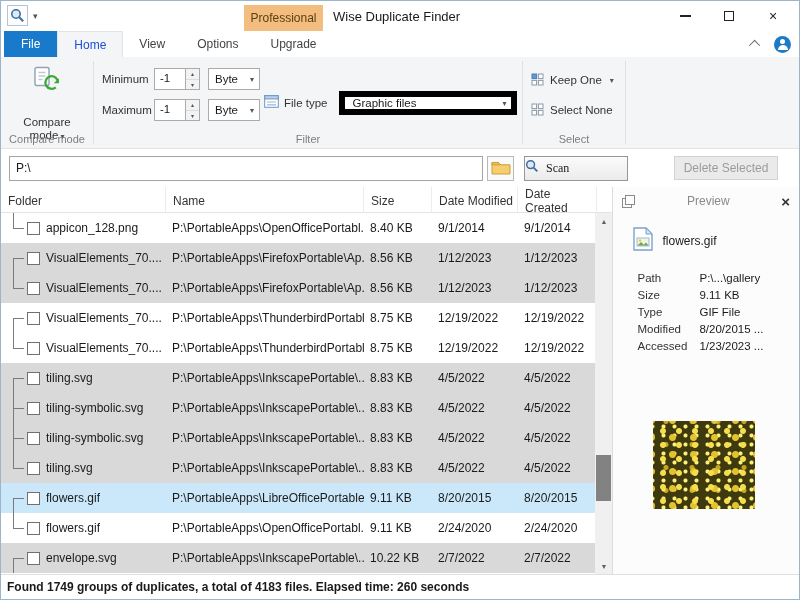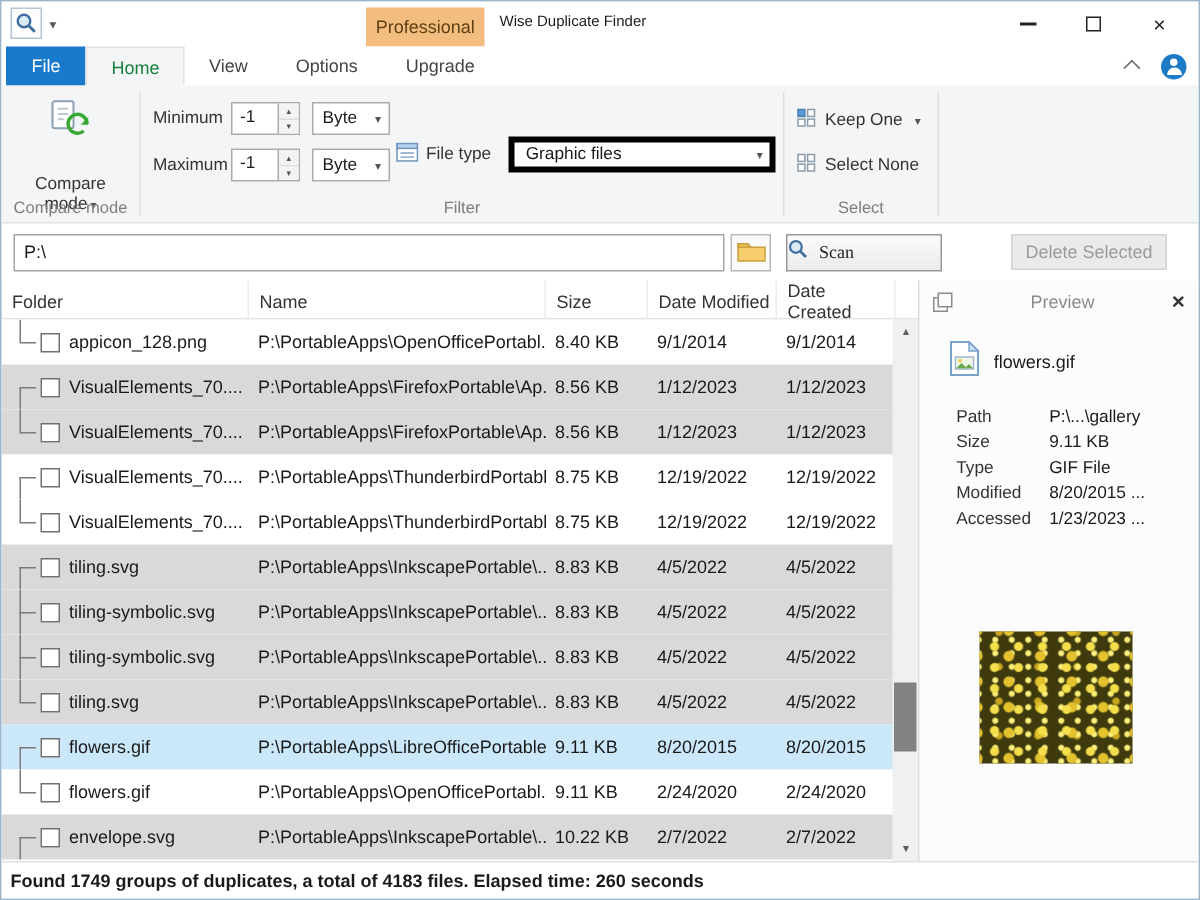--- a/index.html
+++ b/index.html
@@ -6,31 +6,31 @@
   html,body { width:800px; height:600px; }
   body { font-family:"Liberation Sans", sans-serif; font-size:12px; color:#1a1a1a; background:#fff; }
   .window { width:800px; height:600px; border:1px solid #9ab6cc; display:flex; flex-direction:column; overflow:hidden; background:#fff; position:relative; }
 
   
   .titlebar { height:30px; position:relative; background:#fff; flex:none; }
   .qat { position:absolute; left:6px; top:4px; display:flex; align-items:center; gap:5px; }
   .app-icon { width:21px; height:21px; border:1px solid #b5c4d2; display:inline-flex; align-items:center; justify-content:center; background:#fdfdfd; }
   .qat-caret { color:#555; font-size:9px; cursor:default; }
   .pro-badge { position:absolute; left:243px; top:4px; width:79px; height:26px; background:#f2bd7e; color:#5d3f14; font-size:12px; display:flex; align-items:center; justify-content:center; }
-  .title { position:absolute; left:332px; top:8px; font-size:10px; color:#1a1a1a; }
+  .title { position:absolute; left:332px; top:8px; font-size:13px; color:#1a1a1a; }
   .win-controls { position:absolute; right:4px; top:0; height:30px; display:flex; }
   .wc { width:44px; height:30px; display:flex; align-items:center; justify-content:center; color:#222; font-size:14px; }
   .glyph-min { width:11px; height:1.5px; background:#222; display:block; }
   .glyph-max { width:10px; height:10px; border:1.3px solid #222; display:block; }
 
   
   .tabrow { height:26px; display:flex; align-items:stretch; background:#fff; flex:none; position:relative; }
   .tab { padding:0 16px; display:flex; align-items:center; font-size:12px; color:#444; cursor:default; }
   .tab.file-tab { background:#1979ca; color:#fff; padding:0 17px; margin-left:3px; }
-  .tab.active { background:#f4f5f6; border:1px solid #e2e3e4; border-bottom:none; color:#15803d; }
+  .tab.active { background:#f4f5f6; border:1px solid #e2e3e4; border-bottom:none; color:#1d4ed8; }
   .tabrow-right { margin-left:auto; display:flex; align-items:center; padding-right:8px; gap:14px; }
   .chev { width:8px; height:8px; border-left:1.6px solid #666; border-top:1.6px solid #666; transform:rotate(45deg) translateY(2px); display:inline-block; }
   .person { width:17px; height:17px; border-radius:50%; background:#1d7ac5; position:relative; display:inline-block; }
   .person::before { content:""; position:absolute; top:3px; left:6px; width:5px; height:5px; border-radius:50%; background:#fff; }
   .person::after { content:""; position:absolute; bottom:2.5px; left:3.5px; width:10px; height:5px; border-radius:5px 5px 0 0; background:#fff; }
 
   
   .ribbon { height:92px; background:#f4f5f6; border-bottom:1px solid #e2e3e4; display:flex; flex:none; position:relative; }
   .rgroup { position:relative; height:100%; }
   .rsep { width:1px; background:#dddfe1; margin:4px 0; }
@@ -45,21 +45,21 @@
   .flabel { width:52px; font-size:11.5px; color:#333; }
   .spin { width:46px; height:22px; border:1px solid #ababab; background:#fff; display:inline-flex; }
   .spin-val { flex:1; padding:3px 0 0 5px; font-size:11.5px; }
   .spin-btns { width:14px; border-left:1px solid #ababab; display:flex; flex-direction:column; }
   .sb { flex:1; font-size:6px; color:#555; display:flex; align-items:center; justify-content:center; border-bottom:1px solid #dcdcdc; background:#f3f3f3; }
   .sb:last-child { border-bottom:none; }
   .unit-dd { width:52px; height:22px; border:1px solid #ababab; background:#fff; margin-left:8px; display:inline-flex; align-items:center; padding-left:6px; font-size:11.5px; }
   .dd-caret { margin-left:auto; font-size:8px; color:#555; padding-right:5px; }
   .filetype { position:absolute; left:170px; top:34px; display:flex; align-items:center; }
   .ft-label { font-size:11.5px; color:#333; margin:0 6px 0 5px; }
-  .ft-dd { width:178px; height:24px; border:4px solid #000000; background:#fff; display:inline-flex; align-items:center; padding-left:7px; font-size:11.5px; margin-left:6px; }
+  .ft-dd { width:178px; height:24px; border:6px solid #000000; background:#fff; display:inline-flex; align-items:center; padding-left:7px; font-size:11.5px; margin-left:6px; }
   .g-select { width:102px; }
   .sel-btn { display:flex; align-items:center; gap:6px; margin:0 0 0 8px; font-size:11.5px; color:#333; height:22px; cursor:default; }
   .sel-btn.first { margin-top:12px; }
   .sel-btn.second { margin-top:8px; }
 
   
   .pathbar { height:38px; display:flex; align-items:center; padding-left:8px; background:#fff; flex:none; }
   .path-input { width:474px; height:25px; border:1px solid #a5a5a5; font-family:"Liberation Sans",sans-serif; font-size:12px; padding-left:6px; color:#1a1a1a; }
   .folder-btn { width:27px; height:25px; margin-left:4px; border:1px solid #b9b9b9; background:#fafafa; display:flex; align-items:center; justify-content:center; cursor:default; }
   .scan-btn { width:104px; height:25px; margin-left:10px; border:1px solid #979797; background:linear-gradient(#fbfbfb,#ebebeb); display:flex; align-items:center; justify-content:flex-start; gap:7px; font-size:12px; color:#222; cursor:default; font-family:Liberation Serif, serif; }

